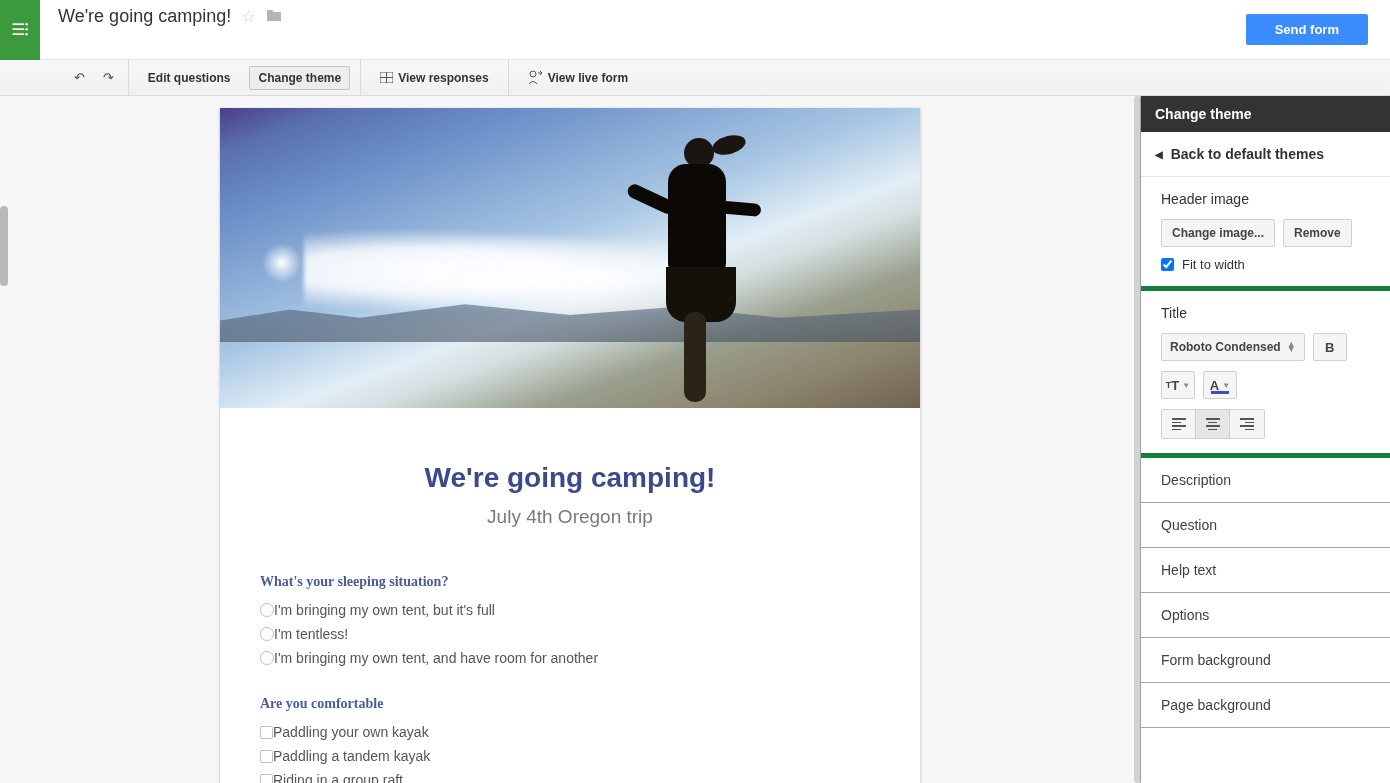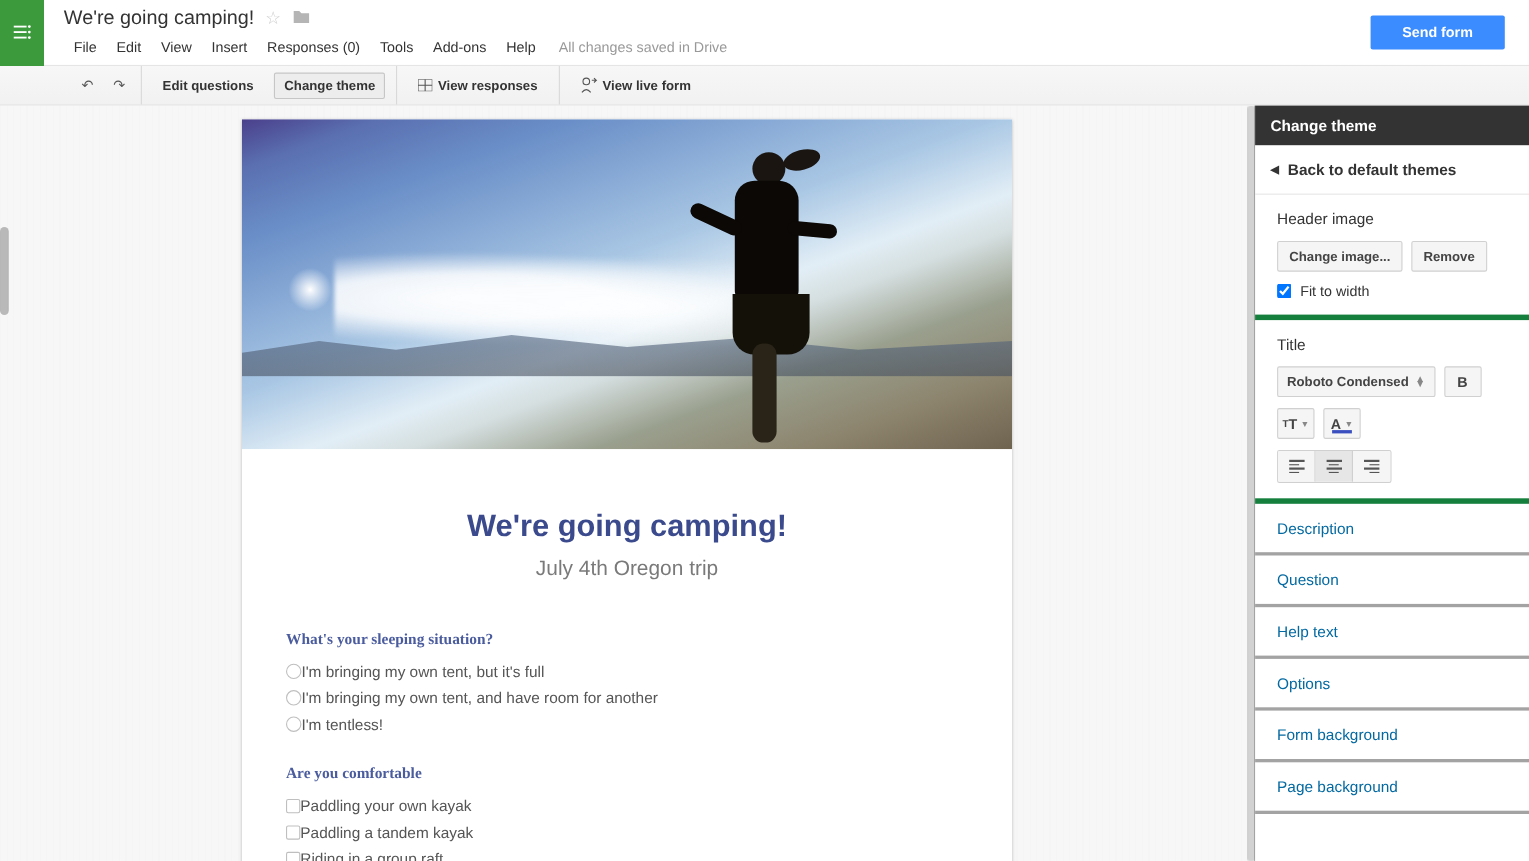--- a/index.html
+++ b/index.html
@@ -73,21 +73,21 @@
 .tool-row { display:flex; gap:8px; margin-top:10px; }
 .tool-btn { width:34px; height:28px; background:#f5f5f5; border:1px solid #d0d0d0; border-radius:2px; display:flex; align-items:center; justify-content:center; font-weight:bold; font-size:13px; color:#444; cursor:pointer; position: relative; }
 .tool-btn .dd { font-size:8px; margin-left:3px; color:#888; }
 .color-underline { position:absolute; bottom:4px; left:7px; right:7px; height:3px; background:#3b4fbf; }
 .align-group { display:flex; border:1px solid #d0d0d0; border-radius:2px; overflow:hidden; margin-top:10px; width:fit-content; }
 .align-btn { width:34px; height:28px; background:#f5f5f5; border:none; border-right:1px solid #d0d0d0; display:flex; align-items:center; justify-content:center; cursor:pointer; }
 .align-btn:last-child { border-right:none; }
 .align-btn.sel { background:#e6e6e6; }
 .align-lines { display:flex; flex-direction:column; gap:2px; }
 .align-lines span { display:block; height:1.5px; background:#555; }
-.simple-row { padding: 14px 20px; border-bottom:3px solid #a3a3a3; font-size:14px; color:#0369a1; cursor:pointer; }
+.simple-row { padding: 14px 20px; border-bottom:1px solid #a3a3a3; font-size:14px; color:#404040; cursor:pointer; }
 </style>
 </head>
 <body>
 
 <div class="app-header">
   <div class="brand-square">
     <svg viewBox="0 0 24 24">
         <rect x="3" y="4" width="14" height="2" fill="#fff"></rect>
         <rect x="3" y="10" width="14" height="2" fill="#fff"></rect>
         <rect x="3" y="16" width="14" height="2" fill="#fff"></rect>
@@ -98,31 +98,20 @@
   </div>
   <div class="header-main">
     <div class="title-row">
       <span class="doc-title">We're going camping!</span>
       <span class="star-icon">☆</span>
       <span class="folder-icon">
         <svg width="16" height="14" viewBox="0 0 16 14">
             <path d="M1 2 h5 l2 2 h7 v9 h-14 z" fill="#b5b5b5"></path>
           </svg>
       </span>
-    </div>
-    <div class="menu-row">
-      <span class="menu-item">File</span>
-      <span class="menu-item">Edit</span>
-      <span class="menu-item">View</span>
-      <span class="menu-item">Insert</span>
-      <span class="menu-item">Responses (0)</span>
-      <span class="menu-item">Tools</span>
-      <span class="menu-item">Add-ons</span>
-      <span class="menu-item">Help</span>
-      <span class="save-status">All changes saved in Drive</span>
     </div>
   </div>
   <div class="header-right">
     <button class="send-btn">Send form</button>
   </div>
 </div>
 
 <div class="toolbar">
   <div class="tb-group" style="border-right:1px solid #d9d9d9;">
     <span class="tb-icon-btn">↶</span>
@@ -178,25 +167,25 @@
         <div class="form-subtitle">July 4th Oregon trip</div>
 
         <div class="question-block">
           <div class="question-title">What's your sleeping situation?</div>
           <div class="option-row">
               <span class="radio-dot"></span>
               <span>I'm bringing my own tent, but it's full</span>
             </div>
           <div class="option-row">
               <span class="radio-dot"></span>
+              <span>I'm tentless!</span>
+            </div>
+          <div class="option-row">
+              <span class="radio-dot"></span>
               <span>I'm bringing my own tent, and have room for another</span>
-            </div>
-          <div class="option-row">
-              <span class="radio-dot"></span>
-              <span>I'm tentless!</span>
             </div>
         </div>
 
         <div class="question-block">
           <div class="question-title">Are you comfortable</div>
           <div class="option-row">
               <span class="check-box"></span>
               <span>Paddling your own kayak</span>
             </div>
           <div class="option-row">

